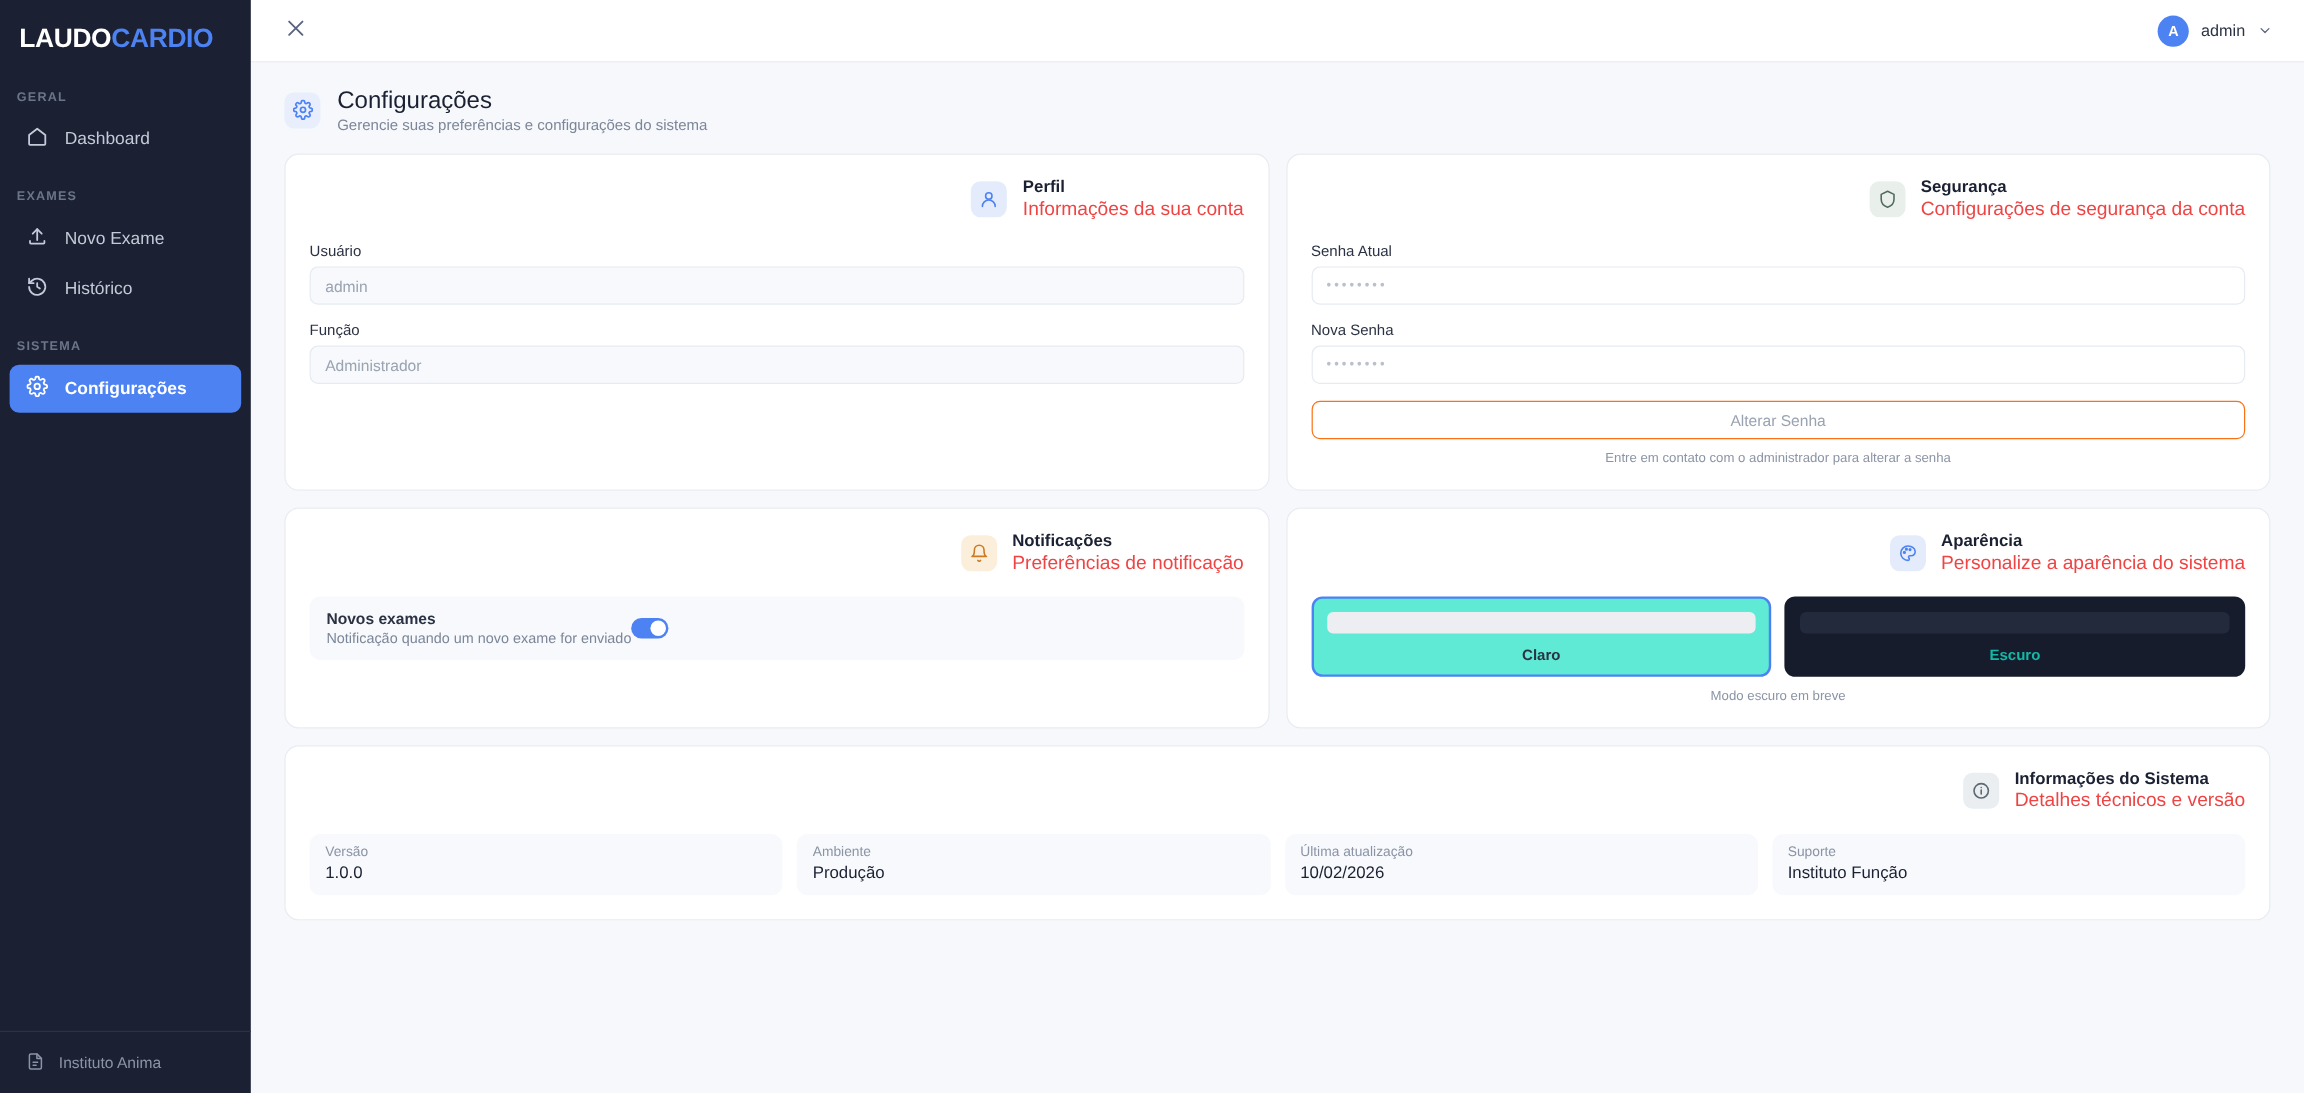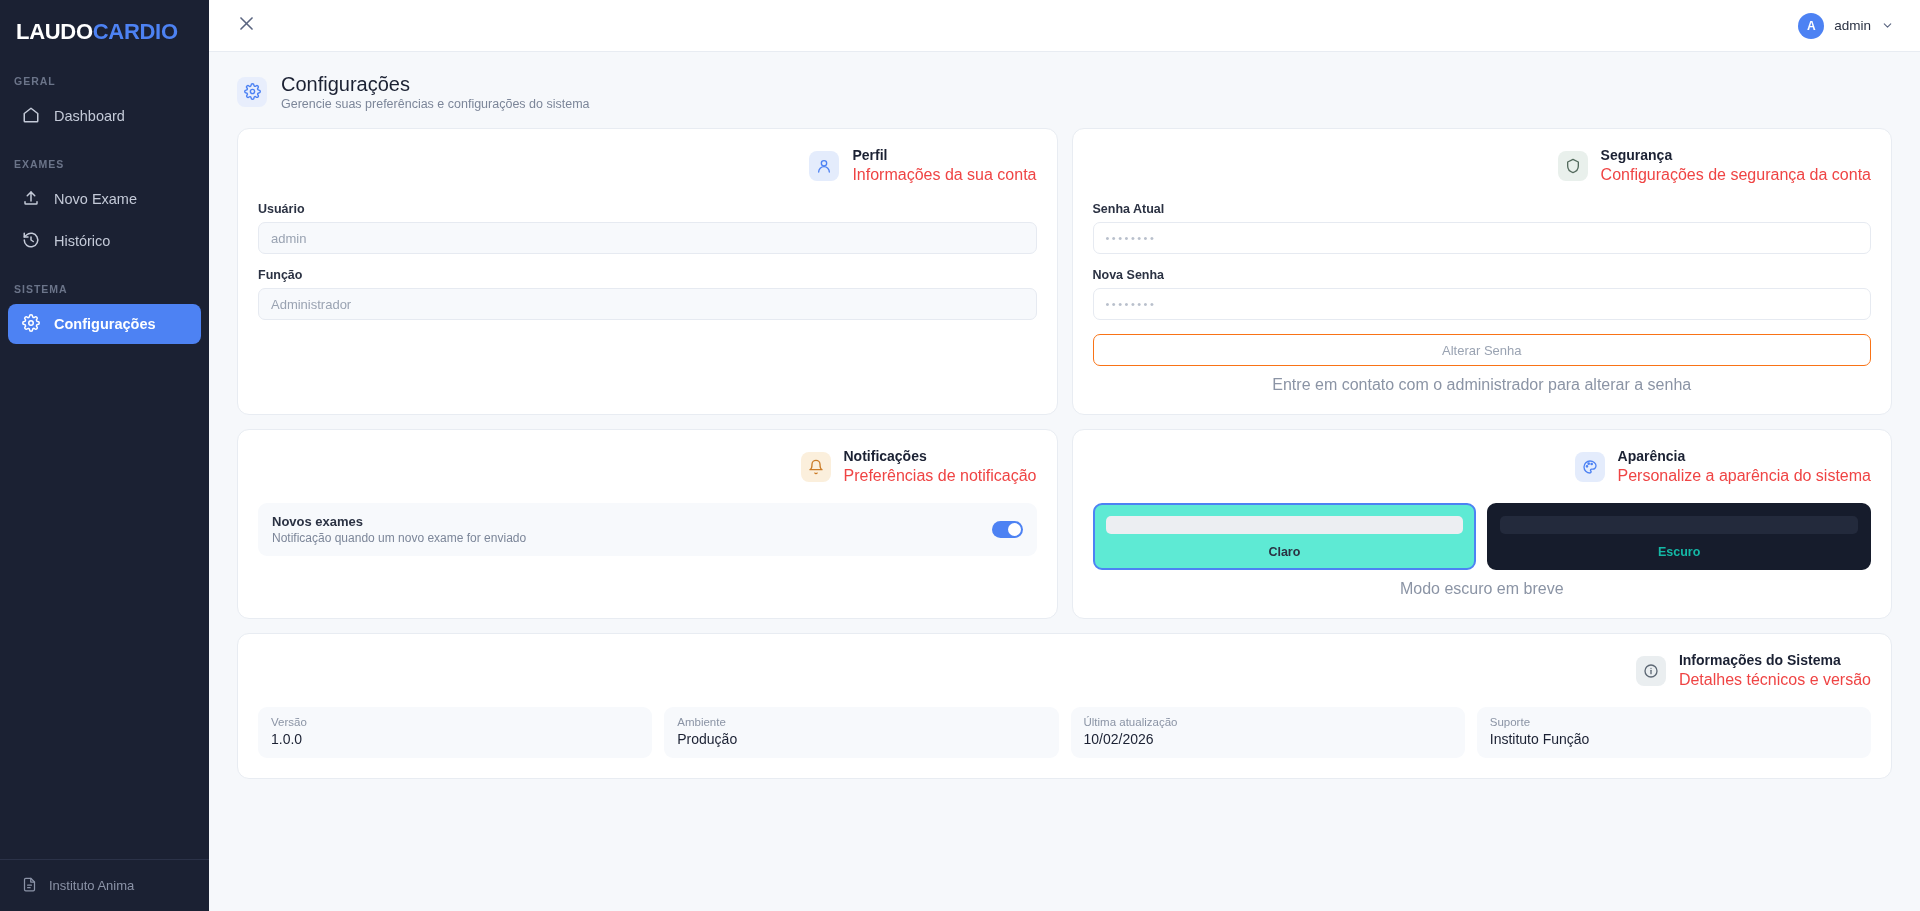--- a/index.html
+++ b/index.html
@@ -101,40 +101,40 @@
   }
   .card-head-icon svg { width: 16px; height: 16px; }
   .ico-blue { background: #e4ecfc; } .ico-blue svg { stroke: #4d82f3; }
   .ico-green { background: #e9f0ec; } .ico-green svg { stroke: #546b5e; }
   .ico-amber { background: #fbefdc; } .ico-amber svg { stroke: #cb7b26; }
   .ico-grey { background: #eaeef0; } .ico-grey svg { stroke: #5d6874; }
   .card-title { font-size: 14px; font-weight: bold; color: #1b2133; line-height: 17px; }
   .card-sub { font-size: 16px; color: #ef4444; margin-top: 2px; }
 
   .field { margin-bottom: 14px; }
-  .field-label { font-size: 12.5px; font-weight: bold; color: #2b3243; margin-bottom: 6px; }
+  .field-label { font-size: 12.5px; font-weight: normal; color: #2b3243; margin-bottom: 6px; }
   .input {
     height: 32px; border: 1px solid #e6eaf1; border-radius: 7px;
     background: #f7f9fc; display: flex; align-items: center;
     padding: 0 12px; font-size: 13px; color: #9aa3b2; cursor: text;
   }
   .input.white { background: #ffffff; }
   .input .dots { letter-spacing: 2.5px; font-size: 11px; color: #b9c0cc; }
   .btn-disabled {
     height: 32px; border: 1px solid #f97316; border-radius: 7px; background: #ffffff;
     display: flex; align-items: center; justify-content: center;
     font-size: 13px; color: #9aa3b2; cursor: not-allowed; margin-top: 4px;
   }
-  .hint { text-align: center; font-size: 16px; color: #8b94a5; margin-top: 10px; }
+  .hint { text-align: center; font-size: 11px; color: #8b94a5; margin-top: 10px; }
 
   
   .notif-row {
     background: #f7f9fc; border-radius: 9px;
     padding: 11px 14px; display: flex; align-items: center;
-    justify-content: space-between; margin-bottom: 10px;
+    justify-content: flex-start; margin-bottom: 10px;
   }
   .notif-title { font-size: 13px; font-weight: bold; color: #2b3243; }
   .notif-sub { font-size: 12px; color: #7c8699; margin-top: 2px; }
   .toggle {
     width: 31px; height: 17px; border-radius: 10px; background: #4d82f3;
     position: relative; cursor: pointer; flex: 0 0 31px;
   }
   .toggle .knob {
     position: absolute; top: 2px; left: 16px;
     width: 13px; height: 13px; border-radius: 50%; background: #fff;

